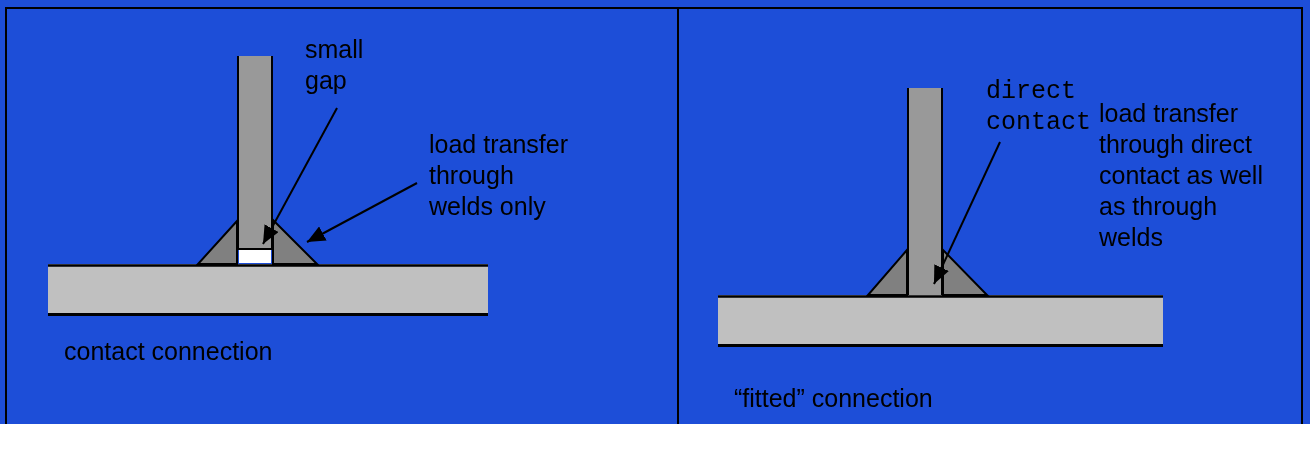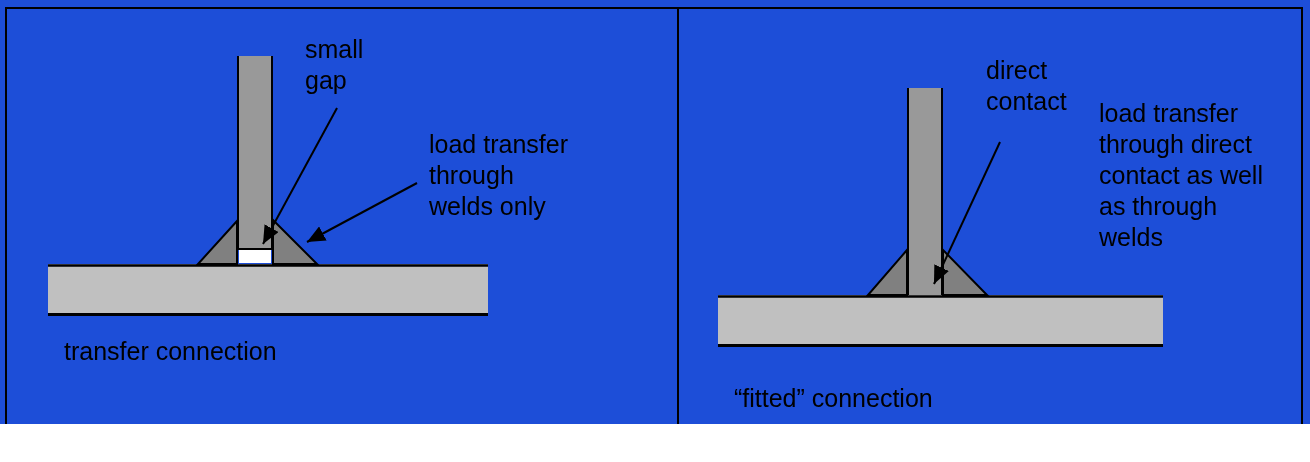--- a/index.html
+++ b/index.html
@@ -93,23 +93,23 @@
     </g>
   </svg>
 
   <div class="label" style="left:305px; top:34px;">small
 gap</div>
 
   <div class="label" style="left:429px; top:129px;">load transfer
 through
 welds only</div>
 
-  <div class="caption" style="left:64px; top:336px;">transfer connection</div>
+  <div class="caption" style="left:64px; top:336px;">contact connection</div>
 
-  <div class="label" style="left:986px; top:55px;">direct
+  <div class="label" style="left:986px; top:76px;font-family:Liberation Mono, monospace;">direct
 contact</div>
 
   <div class="label" style="left:1099px; top:98px;">load transfer
 through direct
 contact as well
 as through
 welds</div>
 
   <div class="caption" style="left:734px; top:363px;margin-top:20px;">“fitted” connection</div>
 

